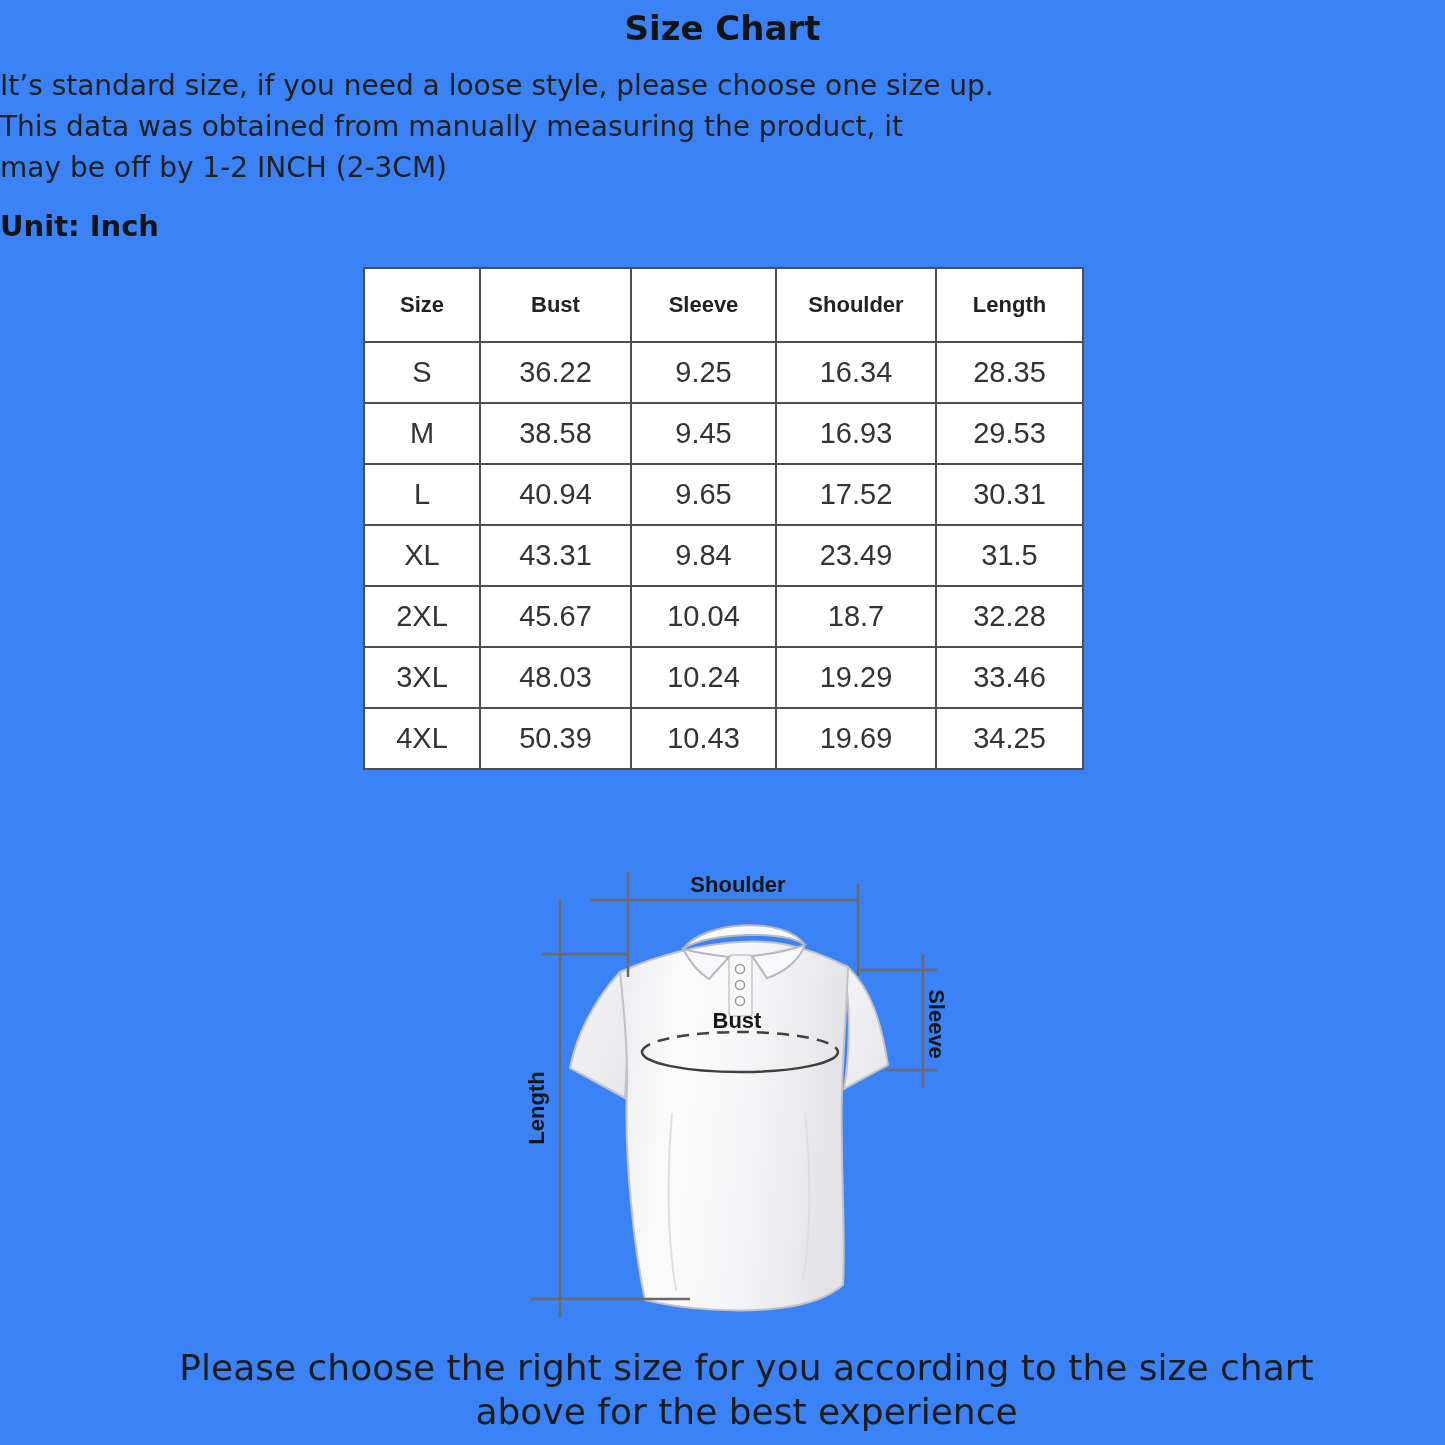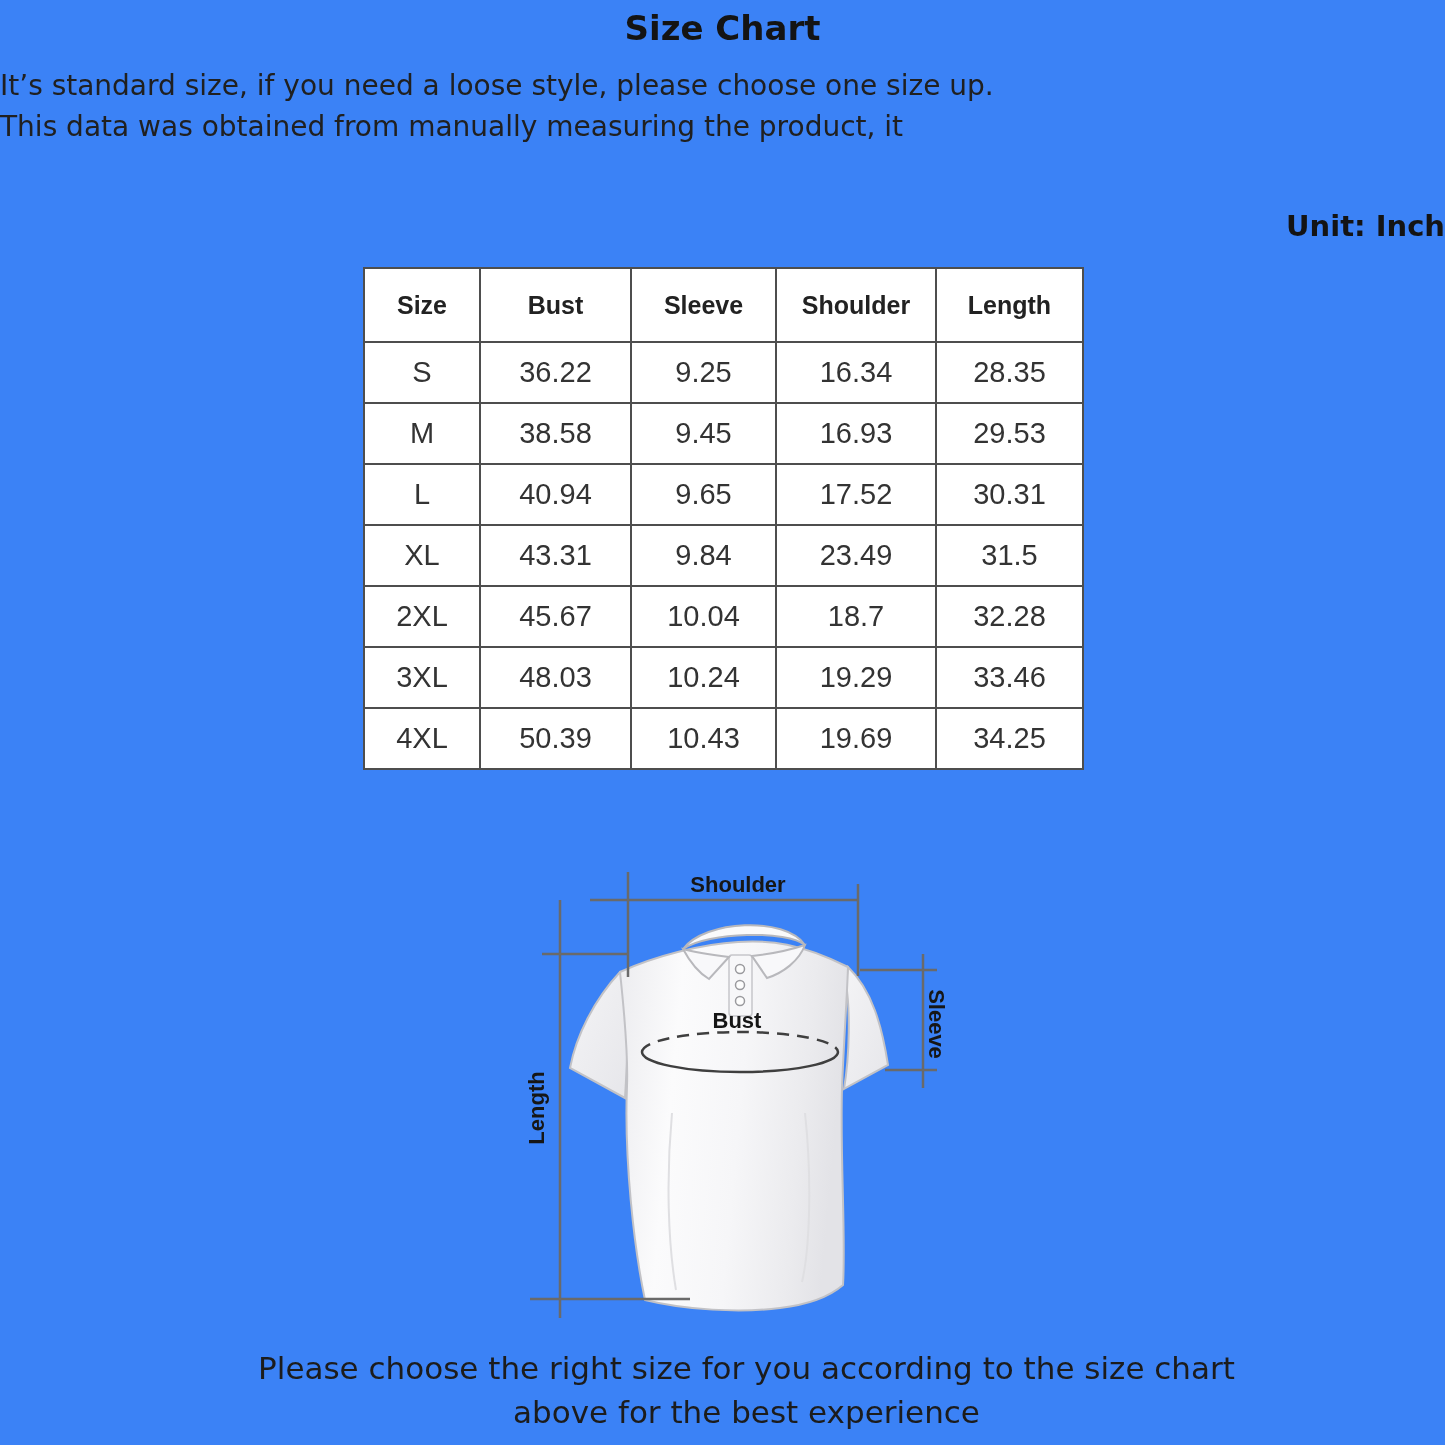--- a/index.html
+++ b/index.html
@@ -7,48 +7,49 @@
   body { width:1445px; height:1445px; position:relative; }
   .page { position:absolute; left:0; top:0; width:1445px; height:1445px; background:#3b82f6; overflow:hidden;
           font-family:"DejaVu Sans",sans-serif; color:#1f1f1f; }
 
   .title { position:absolute; top:8px; left:0; width:100%; text-align:center;
            font-size:34px; font-weight:bold; color:#141414; }
 
   .intro { position:absolute; top:65px; left:0; width:100%; text-align:left;
            font-size:28px; line-height:41px; color:#202020; }
 
-  .unit  { position:absolute; top:209px; left:0; width:100%; text-align:right;
+  .unit  { position:absolute; top:209px; left:0; width:100%; text-align:left;
            font-size:29px; font-weight:bold; color:#141414; }
 
   .size-table { position:absolute; top:267px; left:363px; border-collapse:collapse;
                 table-layout:fixed; font-family:"Liberation Sans",sans-serif; background:#fff; }
   .size-table th, .size-table td { border:2px solid #4e4e4e; text-align:center; vertical-align:middle; padding:0; }
-  .size-table th { height:74px; font-size:25px; font-weight:bold; color:#222;margin-left:40px; }
+  .size-table th { height:74px; font-size:22px; font-weight:bold; color:#222;margin-left:40px; }
   .size-table td { height:61px; font-size:29px; font-weight:normal; color:#333; }
 
   .diagram { position:absolute; left:470px; top:858px; width:520px; height:480px; }
   .measure-line { stroke:#6a6a6a; stroke-width:2.5; }
   .diagram text { font-family:"Liberation Sans",sans-serif; font-weight:bold; font-size:22px; fill:#161616; }
   .shirt-outline { stroke:#c2c2c6; stroke-width:2; }
   .crease { fill:none; stroke:#dfdfe2; stroke-width:2; }
 
   .footer { position:absolute; top:1346px; left:0; width:100%; text-align:center;
-            font-size:31px; line-height:44px; color:#1c1c1c;padding-left:48px; }
+            font-size:36px; line-height:44px; color:#1c1c1c;padding-left:48px; }
 </style>
 </head>
 <body>
 
 <div class="page">
 
   <div class="title">Size Chart</div>
 
   <div class="intro">
     <div>It’s standard size, if you need a loose style, please choose one size up.</div>
     <div>This data was obtained from manually measuring the product, it</div>
+    <div>may be off by 1-2 INCH (2-3CM)</div>
   </div>
 
   <div class="unit">Unit: Inch</div>
 
   <table class="size-table">
     <colgroup>
       <col style="width:116px">
         <col style="width:151px">
         <col style="width:145px">
         <col style="width:160px">

